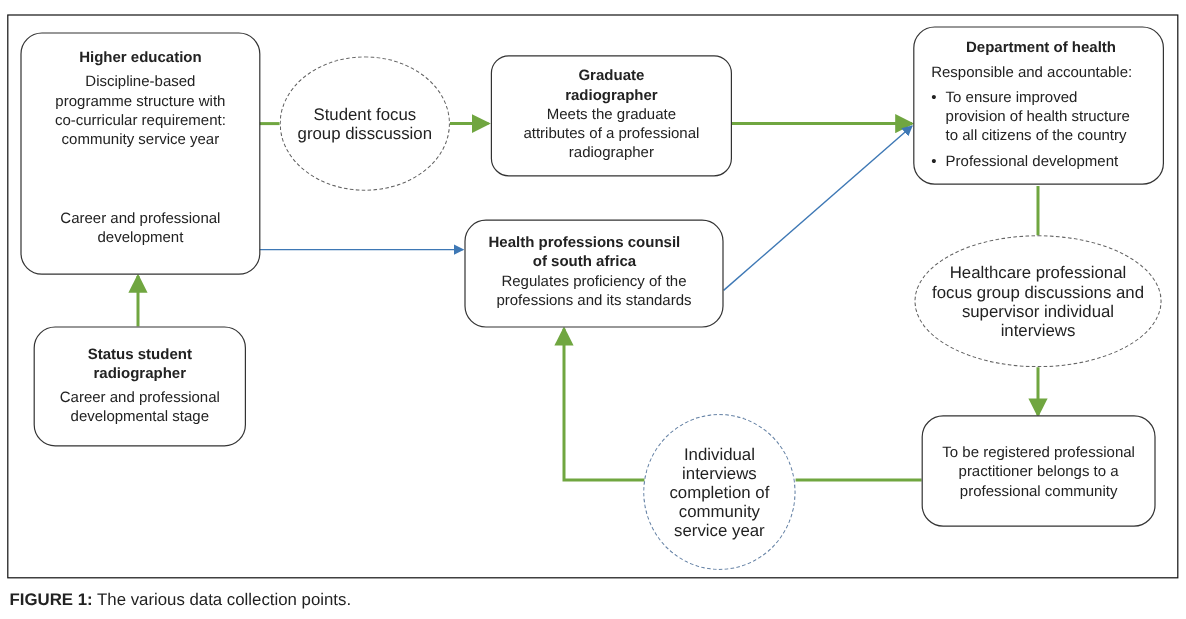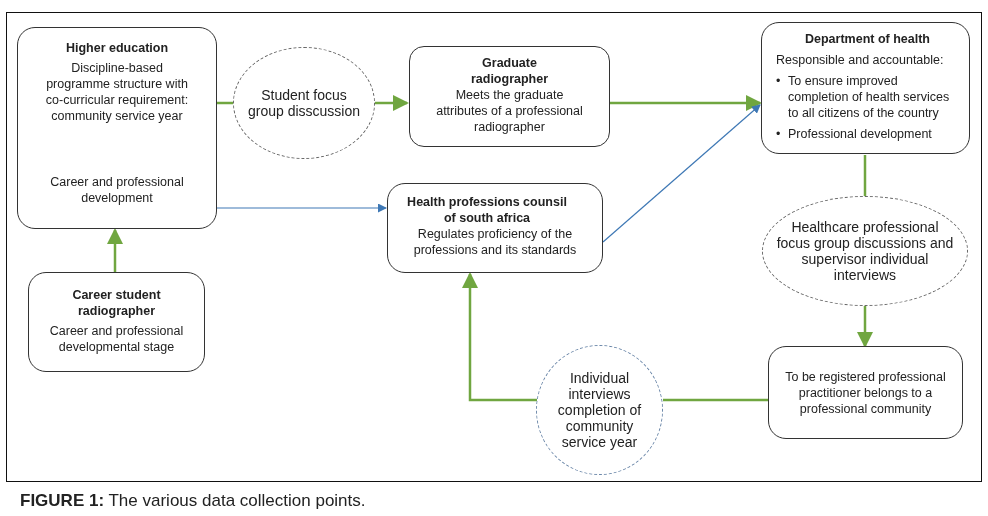--- a/index.html
+++ b/index.html
@@ -13,21 +13,21 @@
   .box .title { font-weight: bold; display: block; }
   .box .line { display: block; }
   .ell { position: absolute; box-sizing: border-box; border: 1.2px dashed #666; border-radius: 50%;
          display: flex; align-items: center; justify-content: center; text-align: center;
          font-size: 14px; line-height: 16px; background: transparent; }
   .ell.blue { border-color: #6a86a8; }
   .ell .inner { display: block; }
   .ell .line { display: block; }
   .bullet { display: flex; text-align: left; }
   .bullet .dot { width: 12px; flex: none; }
-  #caption { position: absolute; left: 20px; top: 491px; font-size: 17px; color: #222; text-align: center; }
+  #caption { position: absolute; left: 8px; top: 491px; font-size: 14px; color: #222; text-align: center; }
   #caption b { font-weight: bold; }
 </style>
 </head>
 <body>
 
 <div id="frame"></div>
 
 <svg id="links" viewBox="0 0 988 516">
   <defs>
     <marker id="arrG" markerWidth="10" markerHeight="10" refX="8" refY="5" orient="auto" markerUnits="userSpaceOnUse">
@@ -89,21 +89,21 @@
   <span class="line">radiographer</span>
 </div>
 
 <div class="box" style="left:761px; top:22px; width:209px; height:132px; padding:8px 10px 16px 14px; text-align:left;">
   <span class="title" style="text-align:center; margin-bottom:5px;">Department of health</span>
   <span class="line" style="margin-bottom:5px;">Responsible and accountable:</span>
   <div class="bullet" style="margin-bottom:5px;">
     <span class="dot">•</span>
     <span>
       <span class="line">To ensure improved</span>
-      <span class="line">completion of health services</span>
+      <span class="line">provision of health structure</span>
       <span class="line">to all citizens of the country</span>
     </span>
   </div>
   <div class="bullet">
     <span class="dot">•</span>
     <span class="line">Professional development</span>
   </div>
 </div>
 
 <div class="box" style="left:387px; top:183px; width:216px; height:90px; padding-top:10px;">
@@ -116,21 +116,21 @@
 <div class="ell" style="left:762px; top:196px; width:206px; height:110px;">
   <span class="inner">
     <span class="line">Healthcare professional</span>
     <span class="line">focus group discussions and</span>
     <span class="line">supervisor individual</span>
     <span class="line">interviews</span>
   </span>
 </div>
 
 <div class="box" style="left:28px; top:272px; width:177px; height:100px; padding-top:14px;">
-  <span class="title">Career student</span>
+  <span class="title">Status student</span>
   <span class="title" style="margin-bottom:4px;">radiographer</span>
   <span class="line">Career and professional</span>
   <span class="line">developmental stage</span>
 </div>
 
 <div class="box" style="left:768px; top:346px; width:195px; height:93px; padding-top:22px;">
   <span class="line">To be registered professional</span>
   <span class="line">practitioner belongs to a</span>
   <span class="line">professional community</span>
 </div>

